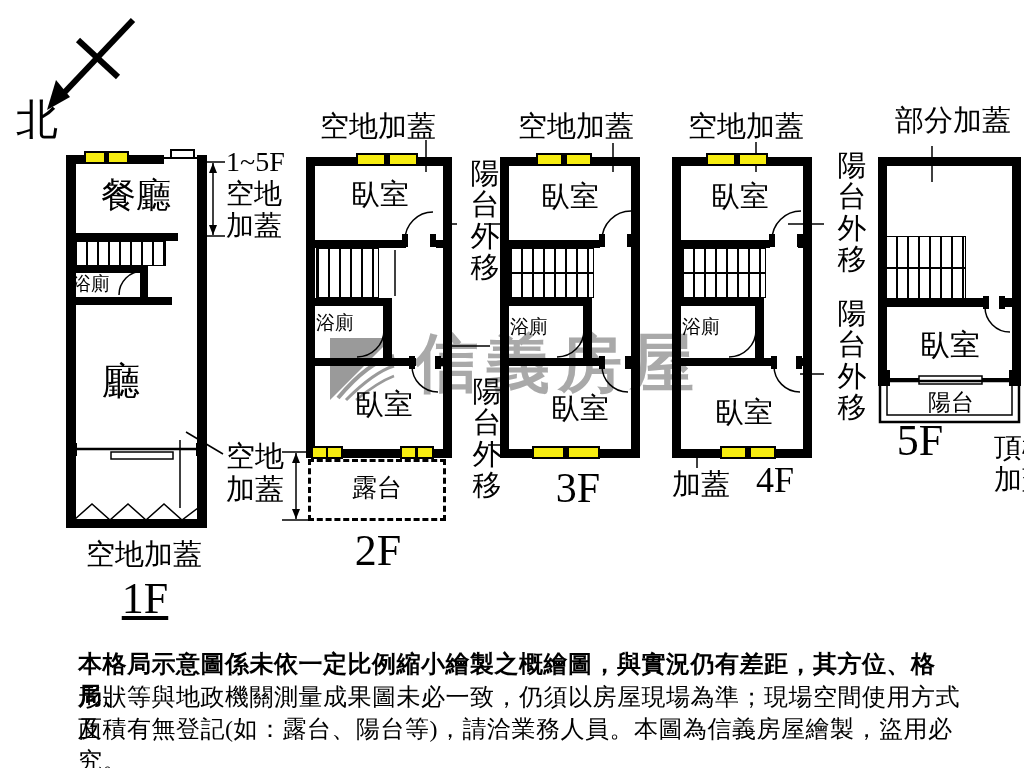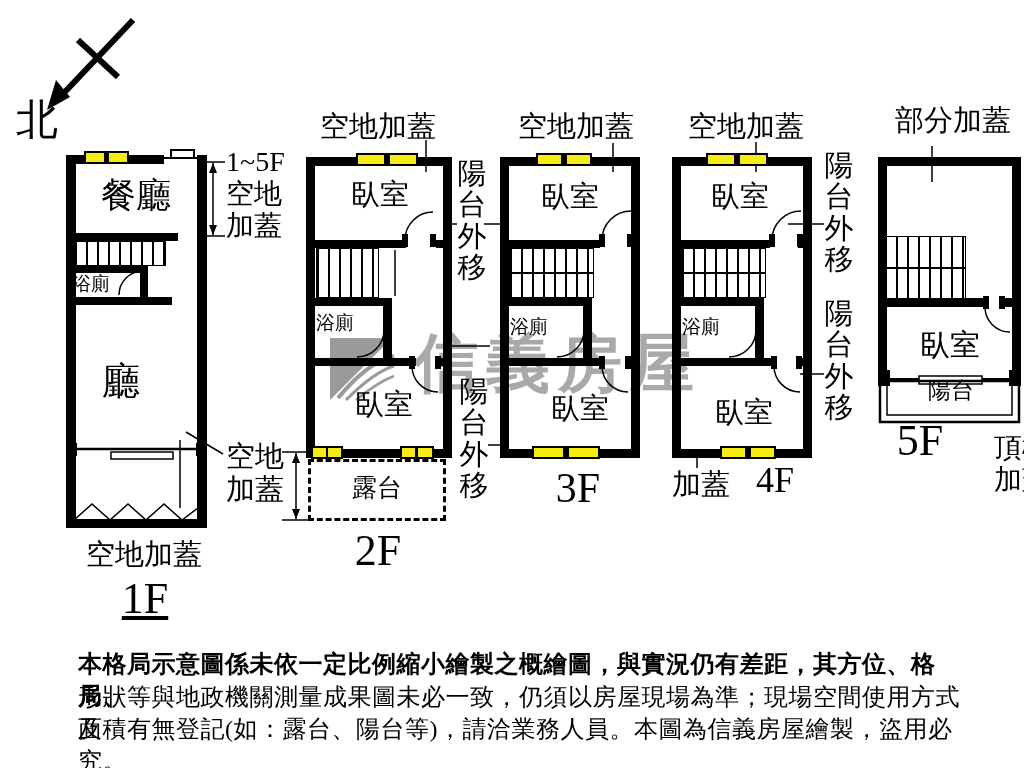--- a/index.html
+++ b/index.html
@@ -6,21 +6,21 @@
   #canvas{position:relative;width:1024px;height:768px;background:#ffffff;overflow:hidden;
           font-family:"Liberation Serif","DejaVu Serif",serif;}
   .wall{position:absolute;background:#000;z-index:3;}
   .win{position:absolute;z-index:4;border:2px solid #000;box-sizing:border-box;
        background:linear-gradient(to right,#f6ec10 0 45%,#000 45% 55%,#f6ec10 55% 100%);}
   .stair{position:absolute;z-index:2;border:1px solid #000;box-sizing:border-box;
        background:repeating-linear-gradient(to right,#000 0 2px,transparent 2px 11px);}
   .lbl{position:absolute;z-index:5;color:#000;white-space:pre-line;line-height:1.15;}
   .ctr{text-align:center;}
   .vtext{position:absolute;z-index:5;width:32px;line-height:1.08;text-align:center;
-       word-break:break-all;color:#000;}
+       word-break:break-all;color:#000;margin-left:13px;}
   .dashedbox{position:absolute;z-index:2;border:3px dashed #000;box-sizing:border-box;}
   #overlay{position:absolute;left:0;top:0;z-index:2;}
   .wm{position:absolute;z-index:1;}
   #wm-brand{color:#a9a9a9;font-weight:bold;font-size:64px;letter-spacing:8px;}
   #wm-notice{color:#b3b3b3;font-size:14px;letter-spacing:0.5px;}
   .disc{position:absolute;z-index:5;color:#000;font-size:24px;letter-spacing:0.5px;}
 </style>
 </head>
 <body>
 
@@ -219,21 +219,21 @@
     <div class="wall" style="left:878px;top:157px;width:9px;height:225px;"></div>
     <div class="wall" style="left:1012px;top:157px;width:9px;height:225px;"></div>
     <div class="wall" style="left:878px;top:157px;width:143px;height:9px;"></div>
     <div class="wall" style="left:878px;top:298px;width:107px;height:9px;"></div>
     <div class="wall" style="left:1005px;top:298px;width:16px;height:9px;"></div>
     <div class="wall" style="left:878px;top:370px;width:12px;height:16px;"></div>
     <div class="wall" style="left:1009px;top:370px;width:12px;height:16px;"></div>
     <div class="stair" style="left:884px;top:236px;width:82px;height:64px;"></div>
     <div class="lbl ctr" style="left:884px;top:104px;width:138px;font-size:29px;">部分加蓋</div>
     <div class="lbl ctr" style="left:918px;top:328px;width:64px;font-size:30px;">臥室</div>
-    <div class="lbl ctr" style="left:926px;top:378px;width:50px;font-size:23px;text-align:center;">陽台</div>
+    <div class="lbl ctr" style="left:926px;top:390px;width:50px;font-size:23px;text-align:center;">陽台</div>
     <div class="lbl ctr" style="left:892px;top:416px;width:56px;font-size:44px;">5F</div>
     <div class="lbl" style="left:948px;top:432px;width:68px;font-size:28px;margin-left:46px;">頂樓
 加蓋</div>
   </div>
 
   <div>
     <div class="disc" style="left:78px;top:648px;width:900px;font-weight:bold;">本格局示意圖係未依一定比例縮小繪製之概繪圖，與實況仍有差距，其方位、格局、</div>
     <div class="disc" style="left:78px;top:681px;width:900px;">形狀等與地政機關測量成果圖未必一致，仍須以房屋現場為準；現場空間使用方式及</div>
     <div class="disc" style="left:78px;top:713px;width:900px;">面積有無登記(如：露台、陽台等)，請洽業務人員。本圖為信義房屋繪製，盜用必究。</div>
   </div>

